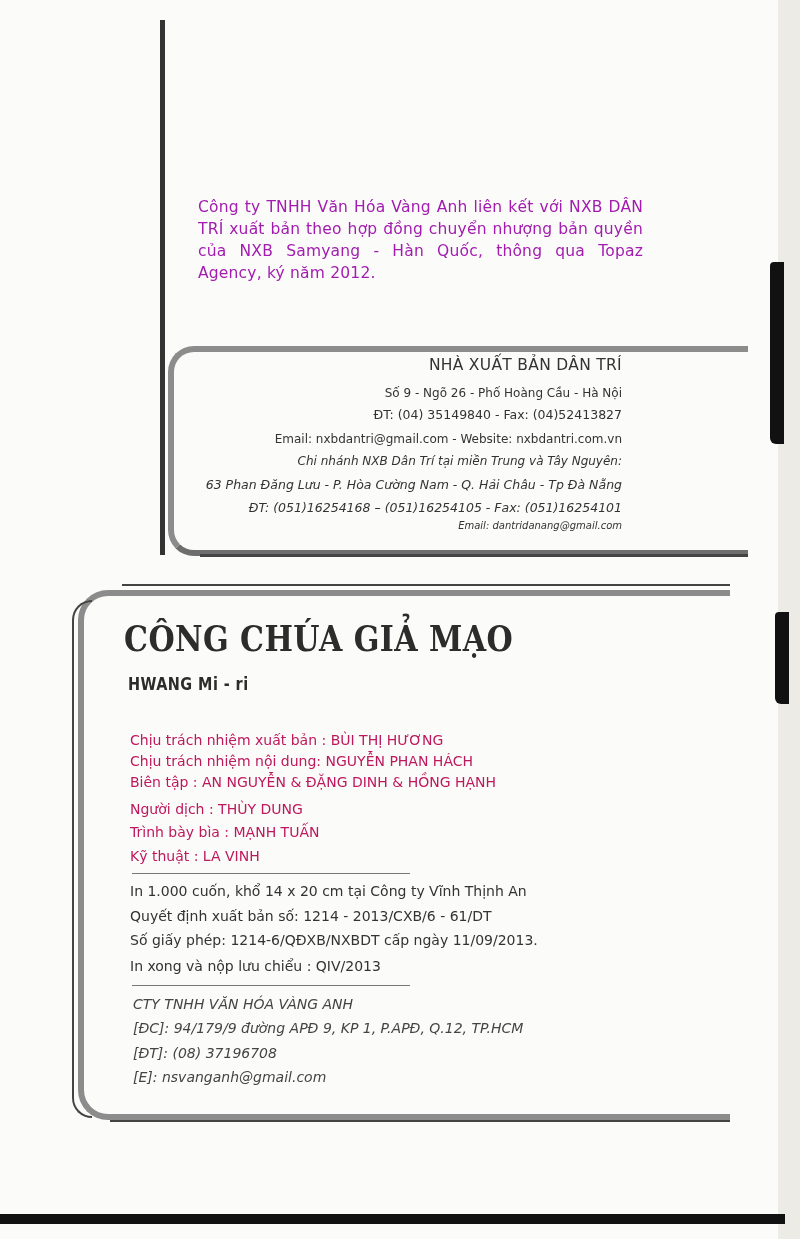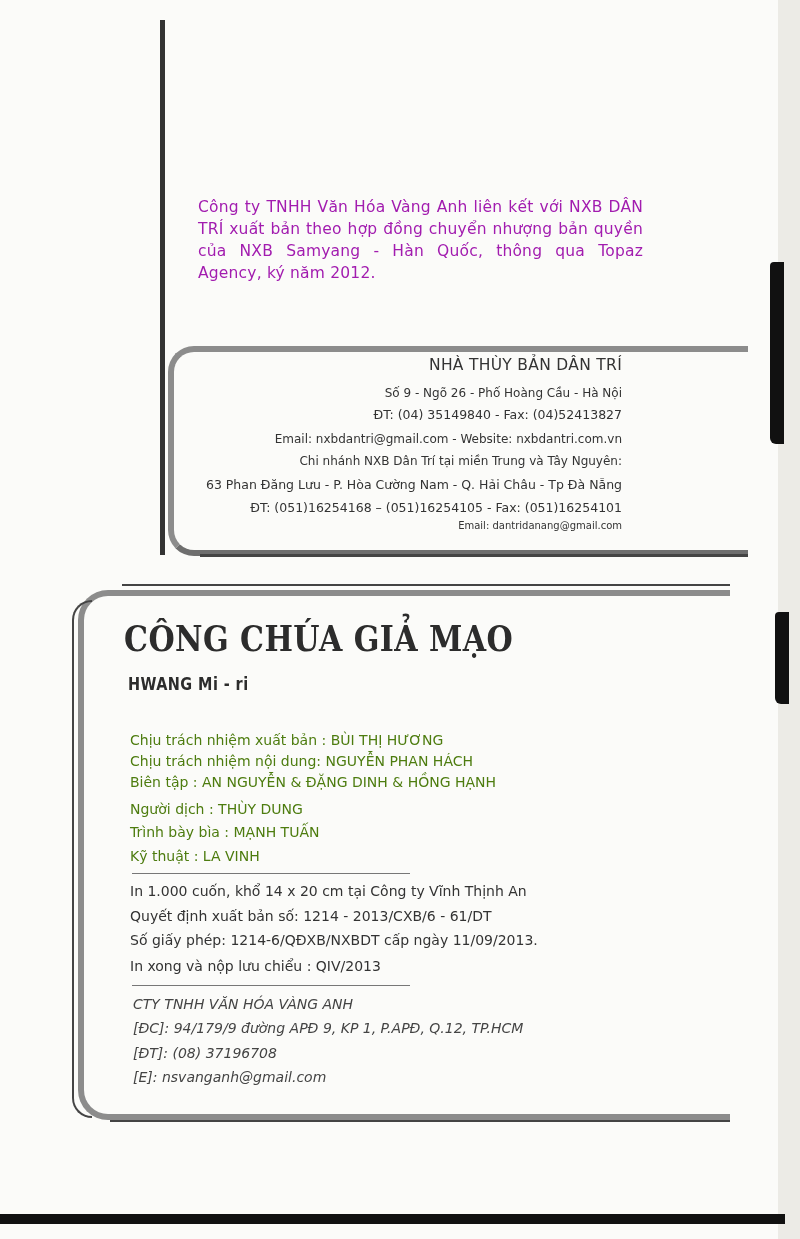--- a/index.html
+++ b/index.html
@@ -32,21 +32,21 @@
       box-sizing: border-box;
     }
     #pub-box-inner-line {
       left: 200px; top: 554px; width: 548px; height: 3px; background: #444;
     }
     .pub-line { right: 178px; text-align: right; white-space: nowrap; color: #333; }
     #pub-name { top: 356px; font-size: 15.5px; letter-spacing: 0.3px; }
     #pub-addr { top: 386px; font-size: 12px; }
     #pub-phone { top: 407px; font-size: 12.5px; }
     #pub-email { top: 432px; font-size: 12px; }
-    .italic { }
+    .italic { font-style: italic; }
     #branch-title { top: 454px; font-size: 12px; }
     #branch-addr { top: 477px; font-size: 12.5px; }
     #branch-phone { top: 500px; font-size: 12.5px; margin-left: 28px; }
     #branch-email { top: 520px; font-size: 10px; }
 
     
     #book-box-topline { left: 122px; top: 584px; width: 608px; height: 2px; background: #444; }
     #book-box {
       left: 78px; top: 590px; width: 652px; height: 530px;
       border-top: 6px solid #8c8c8c;
@@ -69,21 +69,21 @@
       font-size: 35px; letter-spacing: 0.5px; color: #2c2c2c;
       transform: scaleX(0.86); transform-origin: left top; white-space: nowrap;
     }
     #author {
       left: 128px; top: 674px;
       font-family: "DejaVu Sans", sans-serif; font-weight: bold;
       font-size: 17px; color: #2c2c2c; letter-spacing: 0.5px;
       transform: scaleX(0.85); transform-origin: left top; white-space: nowrap;
     }
 
-    .credit { left: 130px; font-size: 14px; color: #4d7c0f; white-space: nowrap; }
+    .credit { left: 130px; font-size: 14px; color: #be185d; white-space: nowrap; }
     .divider { left: 132px; width: 278px; height: 1px; background: #777; }
     .print-line { left: 130px; font-size: 14px; color: #333; white-space: nowrap; text-align: center; }
     .company-line { left: 133px; font-size: 14px; color: #444; white-space: nowrap; font-style: italic; }
 
     
     #bottom-rule { left: 0; top: 1214px; width: 785px; height: 10px; background: #111; }
 
     
     .edge { background: #111; width: 14px; }
     #edge-1 { left: 770px; top: 262px; height: 182px; border-radius: 4px 0 0 6px; }
@@ -97,21 +97,21 @@
 <div class="abs edge" id="edge-1"></div>
 <div class="abs edge" id="edge-2"></div>
 
 <div class="abs" id="top-rule"></div>
 
 <div class="abs" id="intro">Công ty TNHH Văn Hóa Vàng Anh liên kết với NXB DÂN TRÍ xuất bản theo hợp đồng chuyển nhượng bản quyền của NXB Samyang - Hàn Quốc, thông qua Topaz Agency, ký năm 2012.</div>
 
 <div class="abs" id="pub-box-outer"></div>
 <div class="abs" id="pub-box-inner-line"></div>
 
-<div class="abs pub-line" id="pub-name">NHÀ THÙY BẢN DÂN TRÍ</div>
+<div class="abs pub-line" id="pub-name">NHÀ XUẤT BẢN DÂN TRÍ</div>
 <div class="abs pub-line" id="pub-addr">Số 9 - Ngõ 26 - Phố Hoàng Cầu - Hà Nội</div>
 <div class="abs pub-line" id="pub-phone">ĐT: (04) 35149840 - Fax: (04)52413827</div>
 <div class="abs pub-line" id="pub-email">Email: nxbdantri@gmail.com - Website: nxbdantri.com.vn</div>
 <div class="abs pub-line italic" id="branch-title">Chi nhánh NXB Dân Trí tại miền Trung và Tây Nguyên:</div>
 <div class="abs pub-line italic" id="branch-addr">63 Phan Đăng Lưu - P. Hòa Cường Nam - Q. Hải Châu - Tp Đà Nẵng</div>
 <div class="abs pub-line italic" id="branch-phone">ĐT: (051)16254168 – (051)16254105 - Fax: (051)16254101</div>
 <div class="abs pub-line italic" id="branch-email">Email: dantridanang@gmail.com</div>
 
 <div class="abs" id="book-box-topline"></div>
 <div class="abs" id="book-box"></div>

